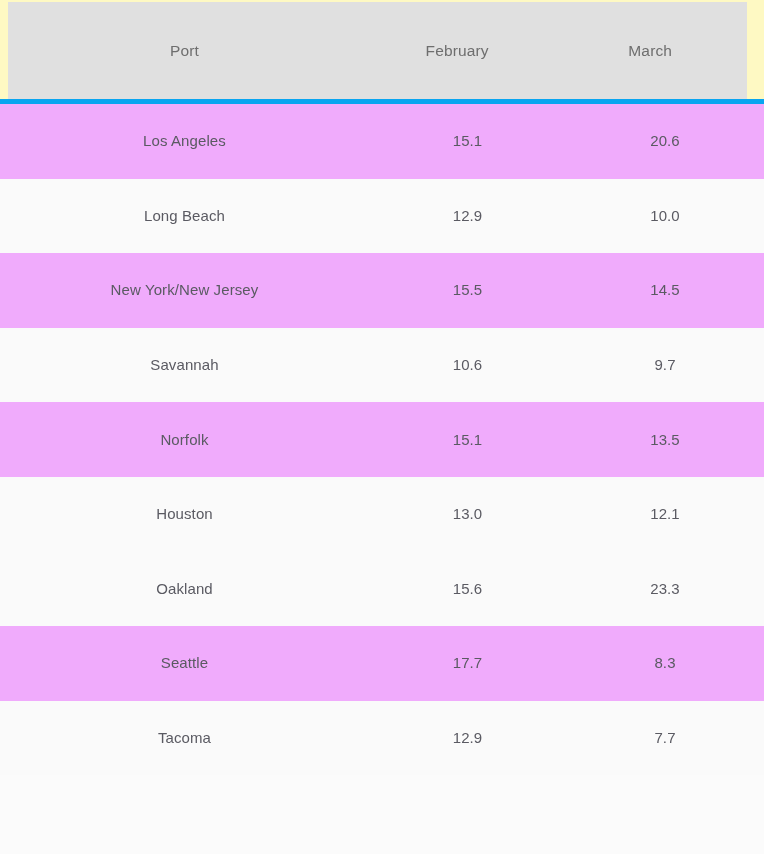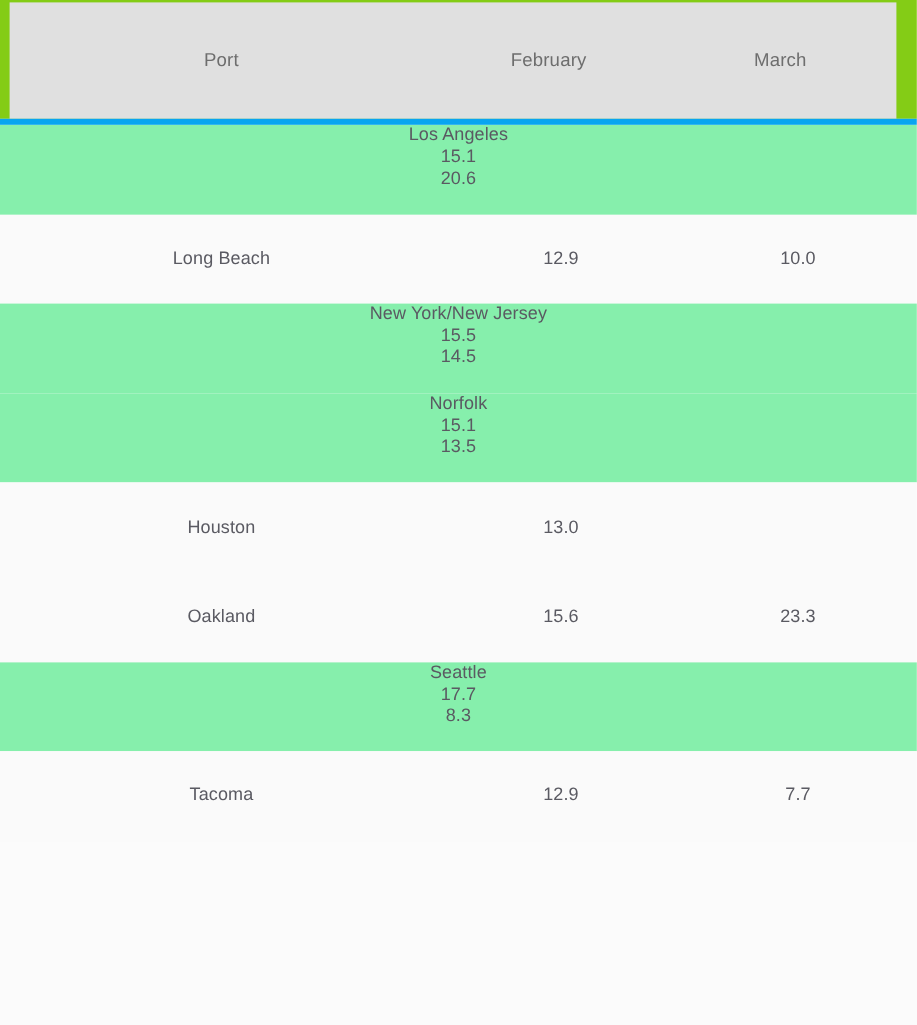--- a/index.html
+++ b/index.html
@@ -25,21 +25,21 @@
   }
 
   
   .thead {
     position: relative;
     height: 99px;
     box-sizing: border-box;
     padding-top: 2px;      
     padding-left: 8px;     
     padding-right: 17px;    
-    background: #84cc16;
+    background: #fef9c3;
   }
   .thead-inner {
     position: relative;
     height: 100%;
     background: #e0e0e0;
     display: flex;
     align-items: center;
   }
   .accent-rule {
     position: absolute;
@@ -56,21 +56,21 @@
     position: relative;
     padding-top: 5px;   
     box-sizing: border-box;
   }
   .row {
     display: flex;
     align-items: center;
     height: 74.6px;
     box-sizing: border-box;
   }
-  .row.odd  { background: #86efac; flex-direction: column; }
+  .row.odd  { background: #f0abfc; }
   .row.even { background: #fafafa; }
 
   
   .c-port,
   .c-feb,
   .c-mar {
     box-sizing: border-box;
     text-align: center;
     white-space: nowrap;
     overflow: hidden;
@@ -146,39 +146,53 @@
         <span class="td-text">New York/New Jersey</span>
       </div>
       <div class="c-feb">
         <span class="td-text">15.5</span>
       </div>
       <div class="c-mar">
         <span class="td-text">14.5</span>
       </div>
     </div>
 
+    <div class="row even">
+      <div class="c-port">
+        <span class="td-text">Savannah</span>
+      </div>
+      <div class="c-feb">
+        <span class="td-text">10.6</span>
+      </div>
+      <div class="c-mar">
+        <span class="td-text">9.7</span>
+      </div>
+    </div>
 
     <div class="row odd">
       <div class="c-port">
         <span class="td-text">Norfolk</span>
       </div>
       <div class="c-feb">
         <span class="td-text">15.1</span>
       </div>
       <div class="c-mar">
         <span class="td-text">13.5</span>
       </div>
     </div>
 
     <div class="row even">
       <div class="c-port">
         <span class="td-text">Houston</span>
       </div>
       <div class="c-feb">
         <span class="td-text">13.0</span>
+      </div>
+      <div class="c-mar">
+        <span class="td-text">12.1</span>
       </div>
     </div>
 
 
     <div class="row even">
       <div class="c-port">
         <span class="td-text">Oakland</span>
       </div>
       <div class="c-feb">
         <span class="td-text">15.6</span>

